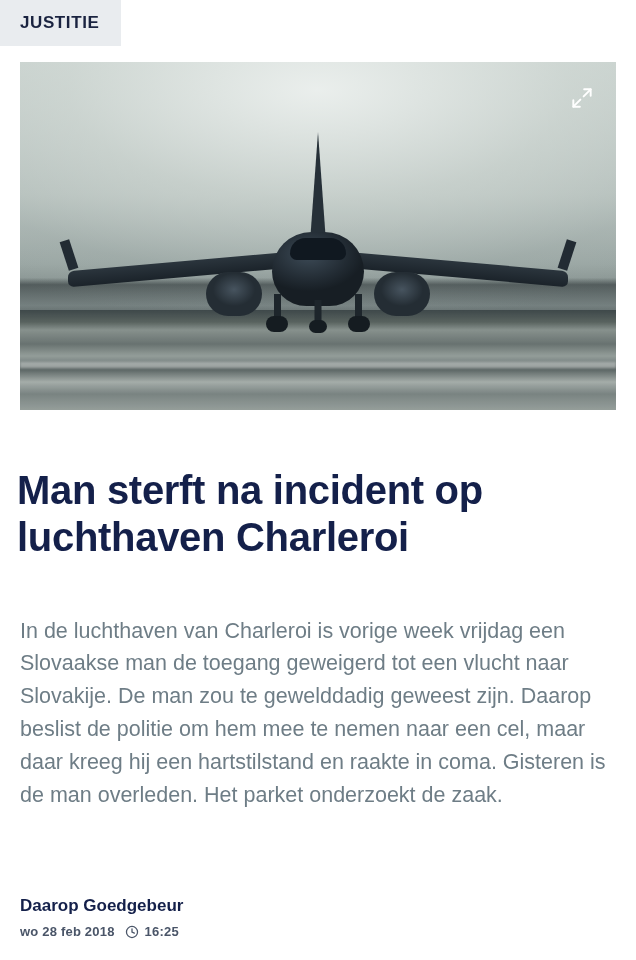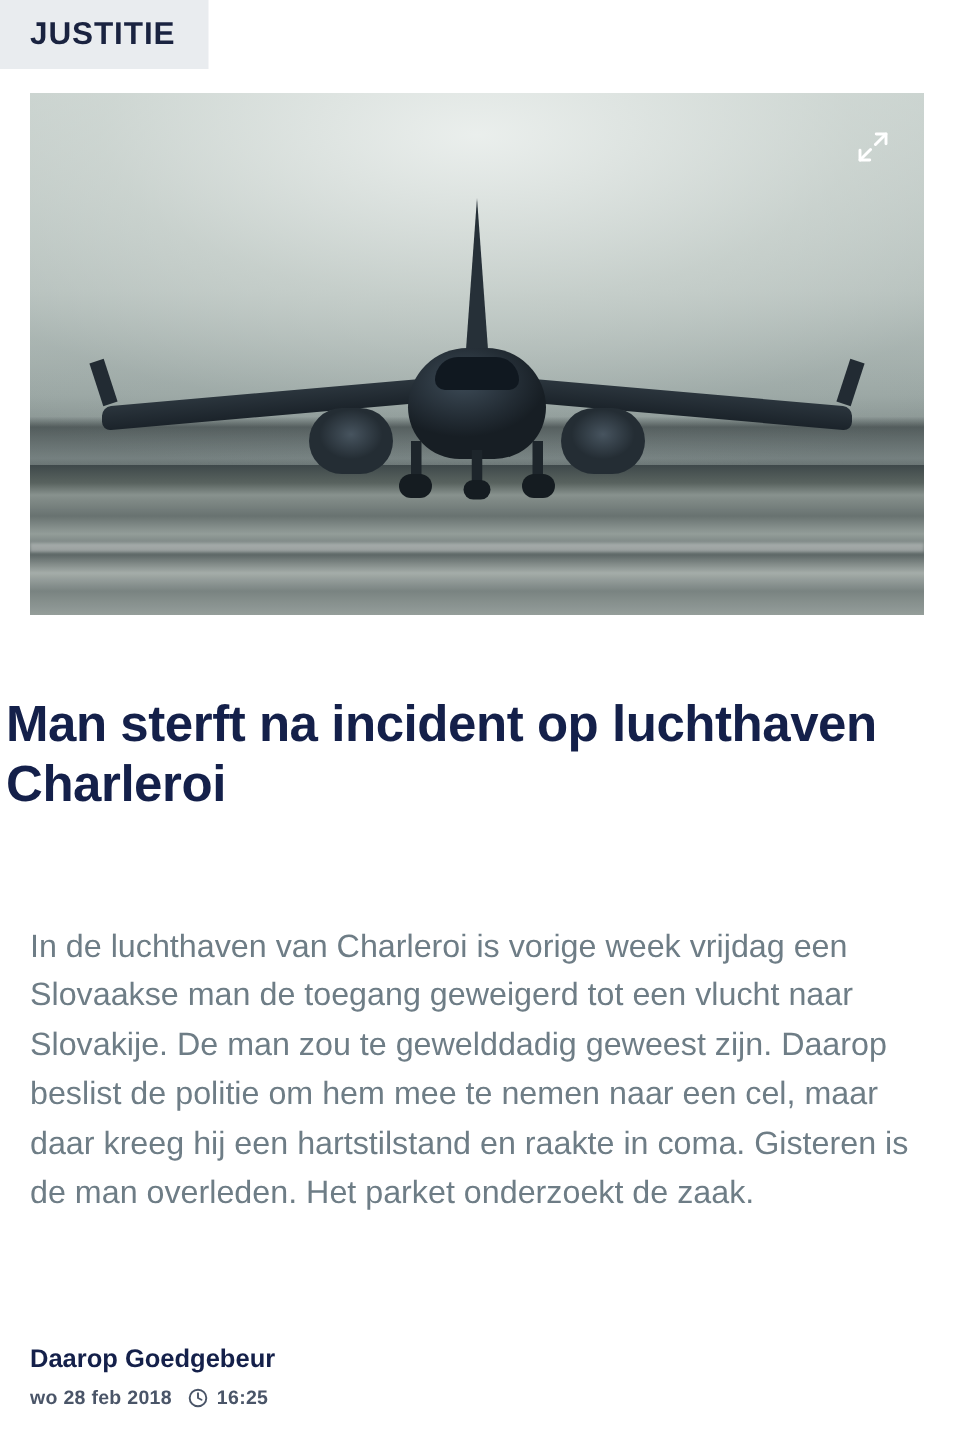--- a/index.html
+++ b/index.html
@@ -24,21 +24,21 @@
     position: absolute;
     top: 0;
     left: 0;
     height: 46px;
     display: flex;
     align-items: center;
     background: #e9ecef;
     padding: 0 22px 0 20px;
   }
   .category-label {
-    font-size: 21px;
+    font-size: 17px;
     font-weight: bold;
     letter-spacing: 0.6px;
     color: #1a2340;
     text-transform: uppercase;
     font-family: "Liberation Sans", sans-serif;
   }
 
   
   .hero {
     position: absolute;
@@ -145,23 +145,23 @@
     top: 20px; right: 18px;
     width: 32px; height: 32px;
     display: flex; align-items: center; justify-content: center;
     cursor: pointer;
   }
 
   
   .headline {
     position: absolute;
     top: 440px;
-    left: 4px;
+    left: 17px;
     width: 590px;
-    font-size: 34px;
+    font-size: 40px;
     line-height: 1.18;
     font-weight: bold;
     color: #14204a;
     letter-spacing: -0.3px;
   }
 
   
   .intro {
     position: absolute;
     top: 593px;

